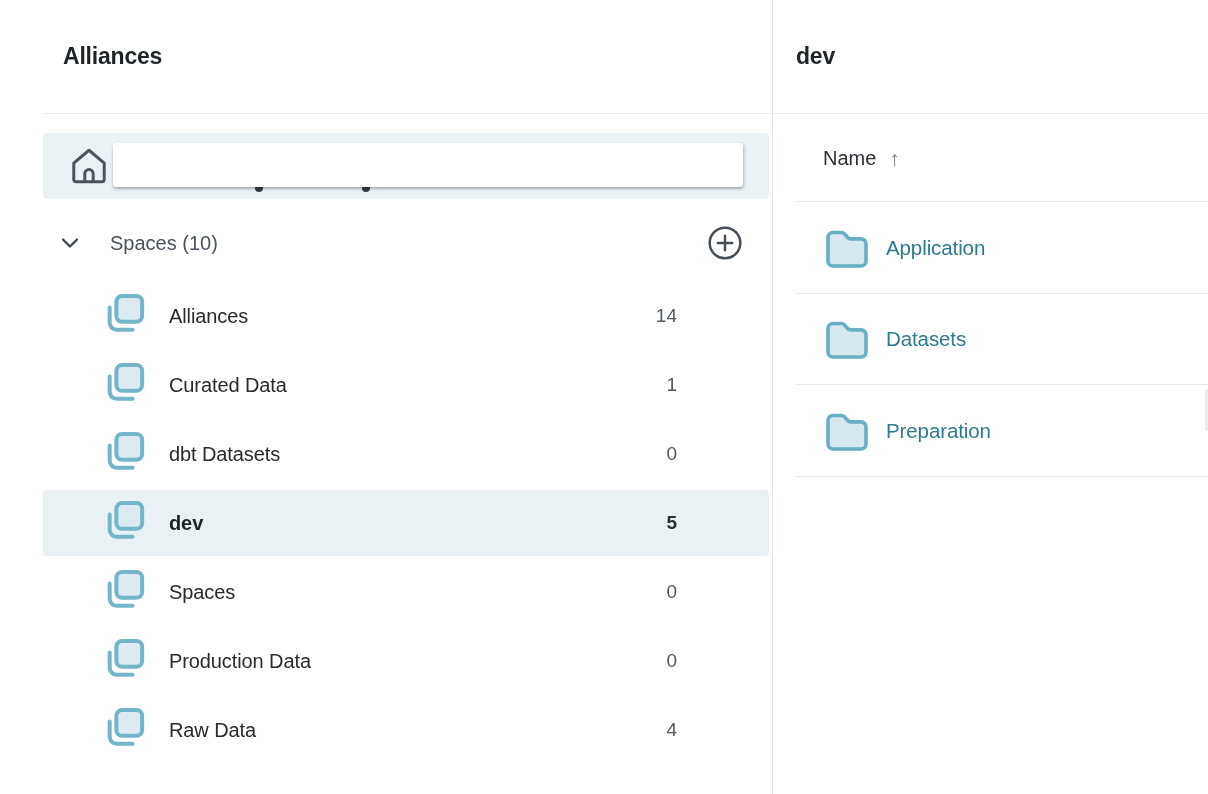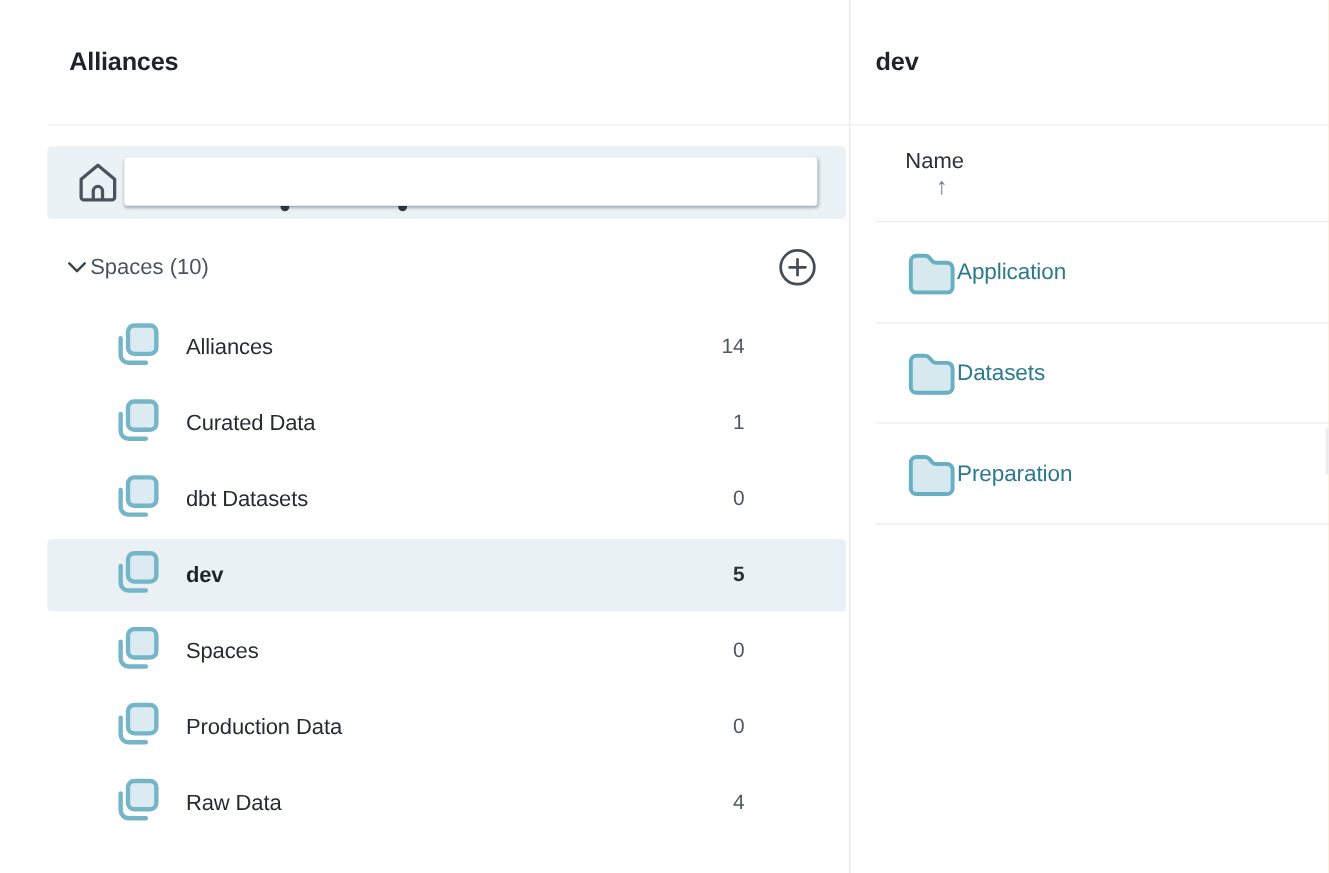--- a/index.html
+++ b/index.html
@@ -32,21 +32,21 @@
   }
   .descender { position:absolute; top:54px; width:8px; height:5px; background:#333a42; border-radius:0 0 4px 4px; z-index:1; }
   .descender.d1 { left:212px; }
   .descender.d2 { left:319px; }
 
   .spaces-header {
     position:absolute; left:0; top:211px; width:772px; height:64px;
     display:flex; align-items:center; cursor:pointer;
   }
   .chevron { margin-left:58px; width:24px; height:24px; flex:0 0 auto; }
-  .spaces-label { font-size:20px; color:#4b545e; }
+  .spaces-label { margin-left:28px; font-size:20px; color:#4b545e; }
   .add-btn {
     position:absolute; right:29px; top:50%; transform:translateY(-50%);
     width:36px; height:36px; background:none; border:none; padding:0; cursor:pointer;
   }
   .add-btn svg { display:block; width:36px; height:36px; }
 
   .space-list { position:absolute; left:43px; top:280px; width:726px; list-style:none; }
   .space-row {
     height:66px; margin:3px 0; border-radius:4px;
     display:flex; align-items:center;
@@ -64,32 +64,32 @@
     position:absolute; left:772px; top:0; width:436px; height:794px;
     border-left:1px solid #e4e7ea; background:#fff;
   }
   .hdr-divider-right { position:absolute; left:0; top:113px; width:100%; height:1px; background:#e9edef; }
 
   .table-header {
     position:absolute; left:0; top:114px; width:100%; height:88px;
     display:flex; align-items:center; padding-left:50px;
   }
   .table-header::after { content:""; position:absolute; left:23px; right:0; bottom:0; height:1px; background:#e6e9eb; }
-  .col-name { display:flex; align-items:center; cursor:pointer;flex-direction:column; }
+  .col-name { display:flex; align-items:center; cursor:pointer; }
   .col-name-label { font-size:20px; color:#2a2f35; }
   .sort-arrow { margin-left:13px; font-size:21px; color:#6e7881; line-height:1; }
 
   .folder-rows { position:absolute; left:0; top:202px; width:100%; }
   .folder-row {
     position:relative; height:91.6px;
     display:flex; align-items:center; padding-left:51px; cursor:pointer;
   }
   .folder-row::after { content:""; position:absolute; left:23px; right:0; bottom:0; height:1px; background:#e6e9eb; }
   .folder-icon { width:46px; height:40px; flex:0 0 auto; }
-  .folder-label { font-size:20.5px; color:#2c7a8d; letter-spacing:-0.1px; }
+  .folder-label { margin-left:16px; font-size:20.5px; color:#2c7a8d; letter-spacing:-0.1px; }
 
   .edge-artifact { position:absolute; right:0; top:389px; width:3px; height:42px; background:#ededed; border-radius:2px 0 0 2px; }
 </style>
 </head>
 <body>
 
 <div class="app">
 
   <aside class="panel-left">
     <h1 class="panel-title">Alliances</h1>

